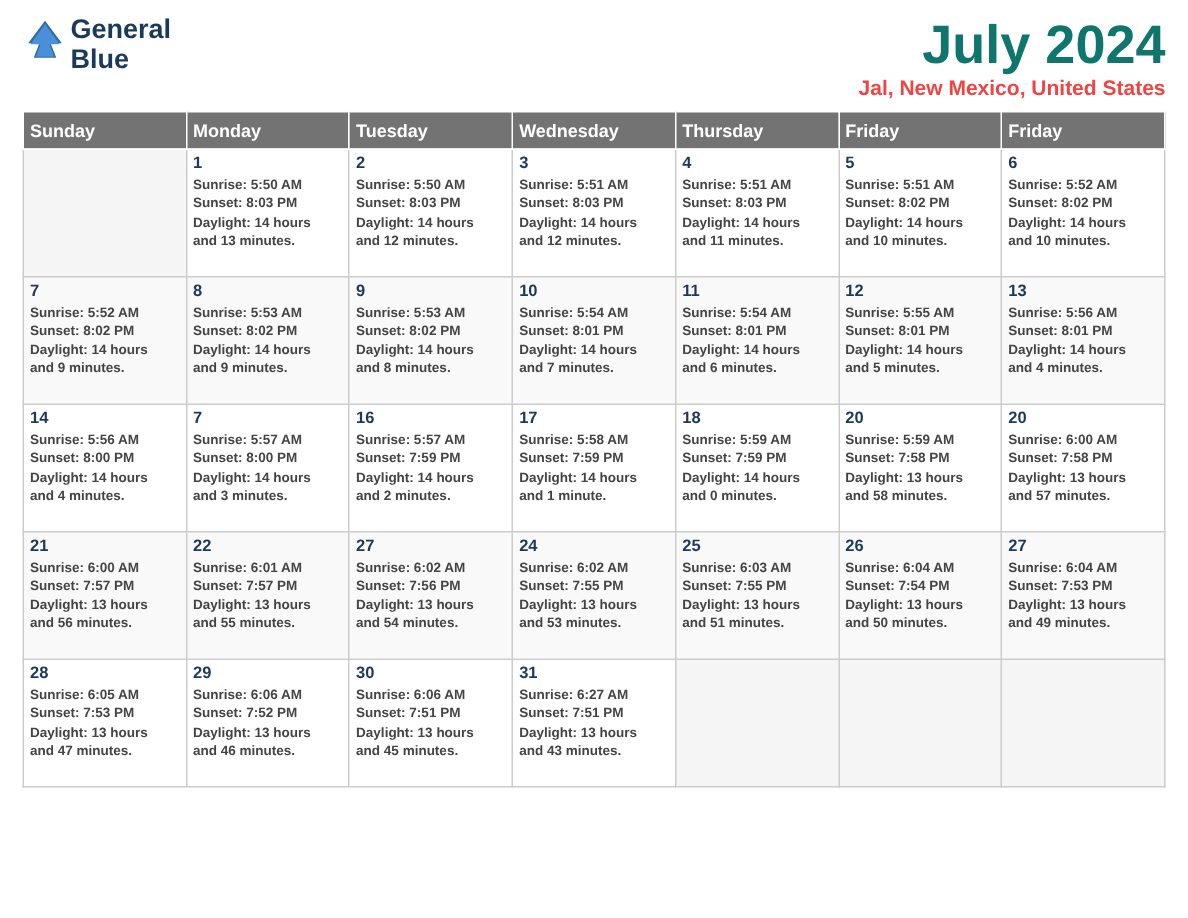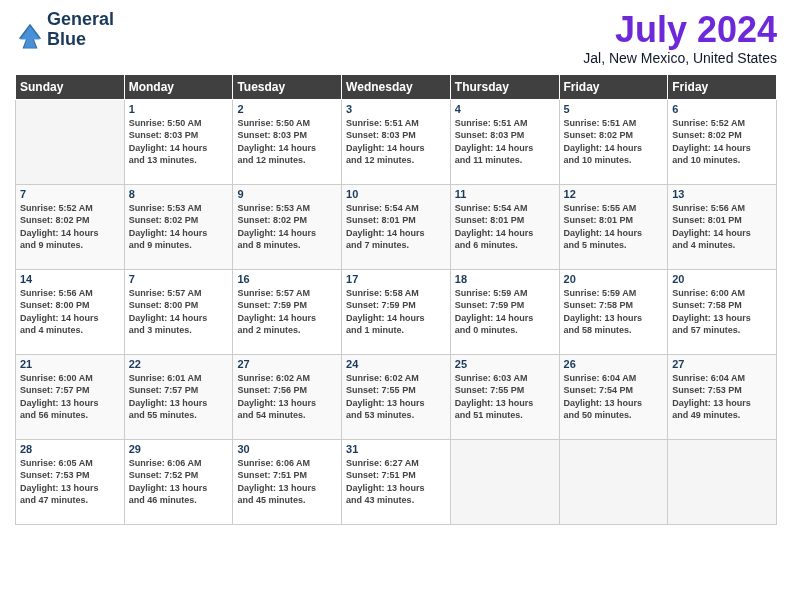--- a/index.html
+++ b/index.html
@@ -15,53 +15,54 @@
       padding: 10px 15px;
     }
     .header {
       display: flex;
       justify-content: space-between;
       align-items: flex-start;
       margin-bottom: 8px;
     }
     .logo {
       display: flex;
-      align-items: flex-end;
+      align-items: flex-start;
     }
     .logo-text {
       font-size: 18px;
       font-weight: bold;
       color: #1a3a5c;
       line-height: 1.1;
     }
     .logo-icon {
       width: 30px;
       height: 30px;
       margin-right: 2px;
     }
     .title-section {
       text-align: right;
     }
     .month-title {
       font-size: 36px;
       font-weight: bold;
-      color: #6d28d9;
+      color: #0f766e;
       line-height: 1.1;
     }
     .location {
       font-size: 14px;
-      color: #0f172a;
+      color: #ef4444;
+      font-weight: bold;
     }
     table {
       width: 100%;
       border-collapse: collapse;
       table-layout: fixed;
     }
     th {
-      background-color: #404040;
+      background-color: #737373;
       color: white;
       font-size: 12px;
       font-weight: bold;
       padding: 5px 4px;
       text-align: left;
       border: 1px solid #fff;
     }
     td {
       vertical-align: top;
       border: 1px solid #ccc;

